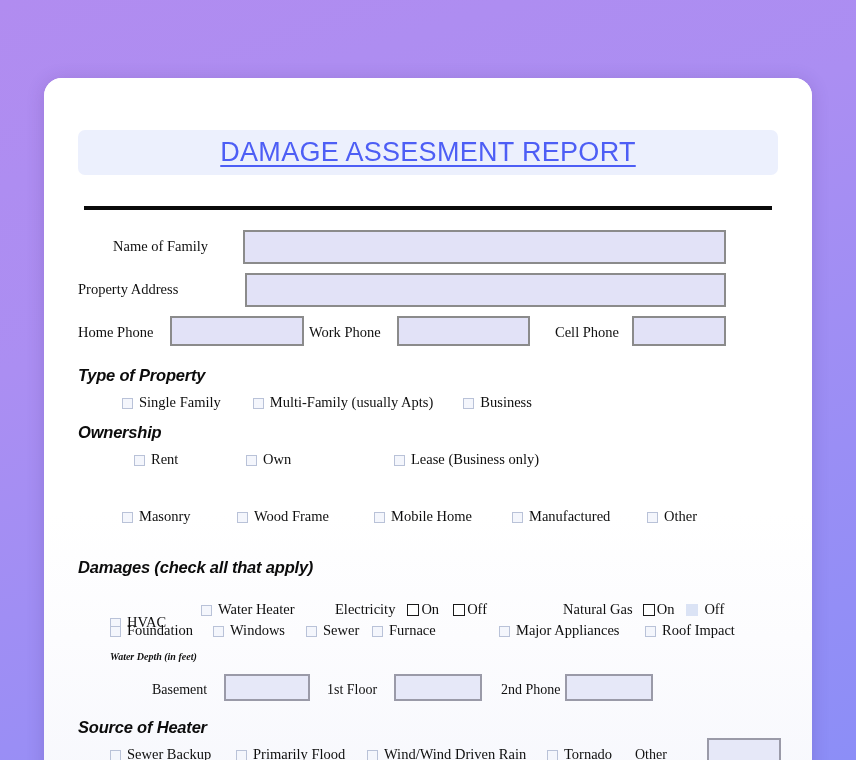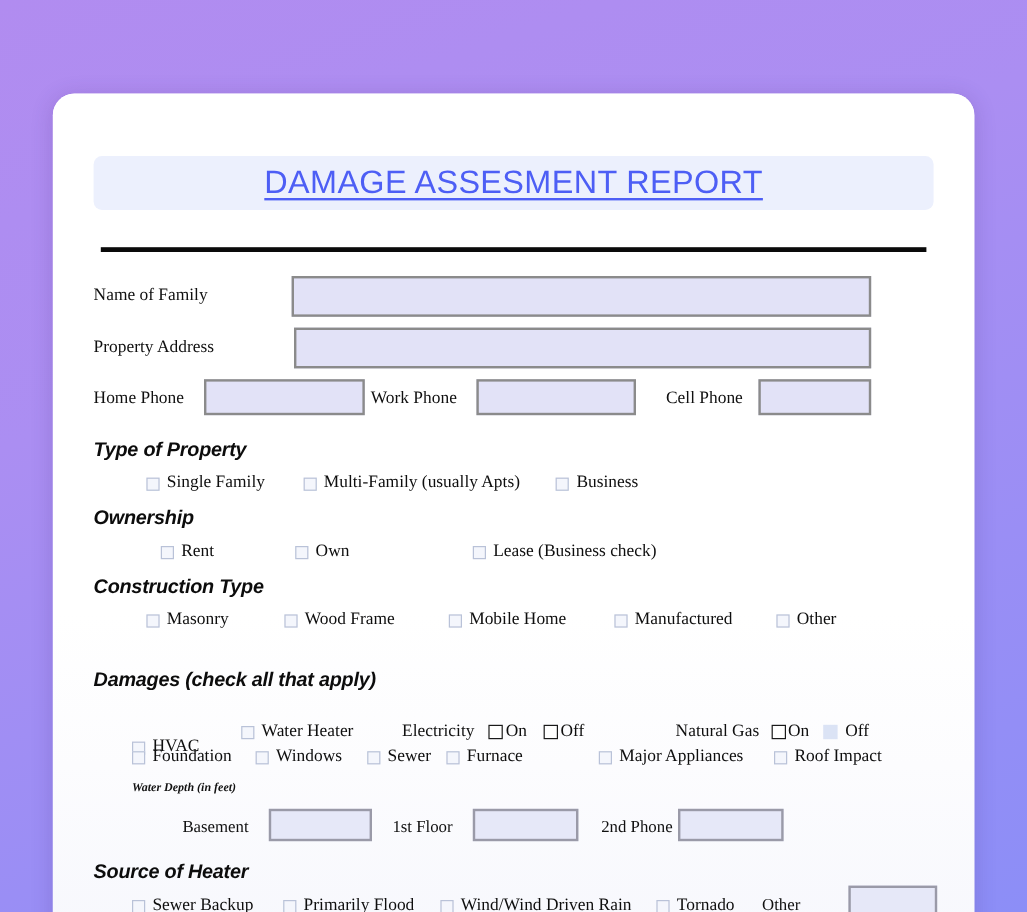--- a/index.html
+++ b/index.html
@@ -140,21 +140,21 @@
 
 <div id="bg-wrap">
   <div class="card">
     <div class="form-sheet">
 
       <div class="title-bar">
         <span class="title-text">DAMAGE ASSESMENT REPORT</span>
       </div>
       <div class="hrule"></div>
 
-      <div class="row" style="left:34px; top:160px;">
+      <div class="row" style="left:34px; top:160px;text-align:center;">
         <span class="lbl" style="width:165px; display:inline-block;">Name of Family</span>
       </div>
       <div class="box" style="position:absolute; left:199px; top:152px; width:483px;"></div>
 
       <div class="row" style="left:34px; top:203px;">
         <span class="lbl" style="width:165px; display:inline-block;">Property Address</span>
       </div>
       <div class="box" style="position:absolute; left:201px; top:195px; width:481px;"></div>
 
       <div class="row" style="left:34px; top:246px;">
@@ -193,25 +193,24 @@
         <label class="cbitem" style="width:112px;">
           <span class="cb"></span>
           <span>Rent</span>
         </label>
         <label class="cbitem" style="width:148px;">
           <span class="cb"></span>
           <span>Own</span>
         </label>
         <label class="cbitem">
           <span class="cb"></span>
-          <span>Lease (Business check)</span>
-        </label>
-      </div>
-
-      <div class="sec-head" style="left:34px; top:402px;">Construction Type</div>
+          <span>Lease (Business only)</span>
+        </label>
+      </div>
+
       <div class="cbrow" style="left:78px; top:430px;">
         <label class="cbitem" style="width:115px;">
           <span class="cb"></span>
           <span>Masonry</span>
         </label>
         <label class="cbitem" style="width:137px;">
           <span class="cb"></span>
           <span>Wood Frame</span>
         </label>
         <label class="cbitem" style="width:138px;">

